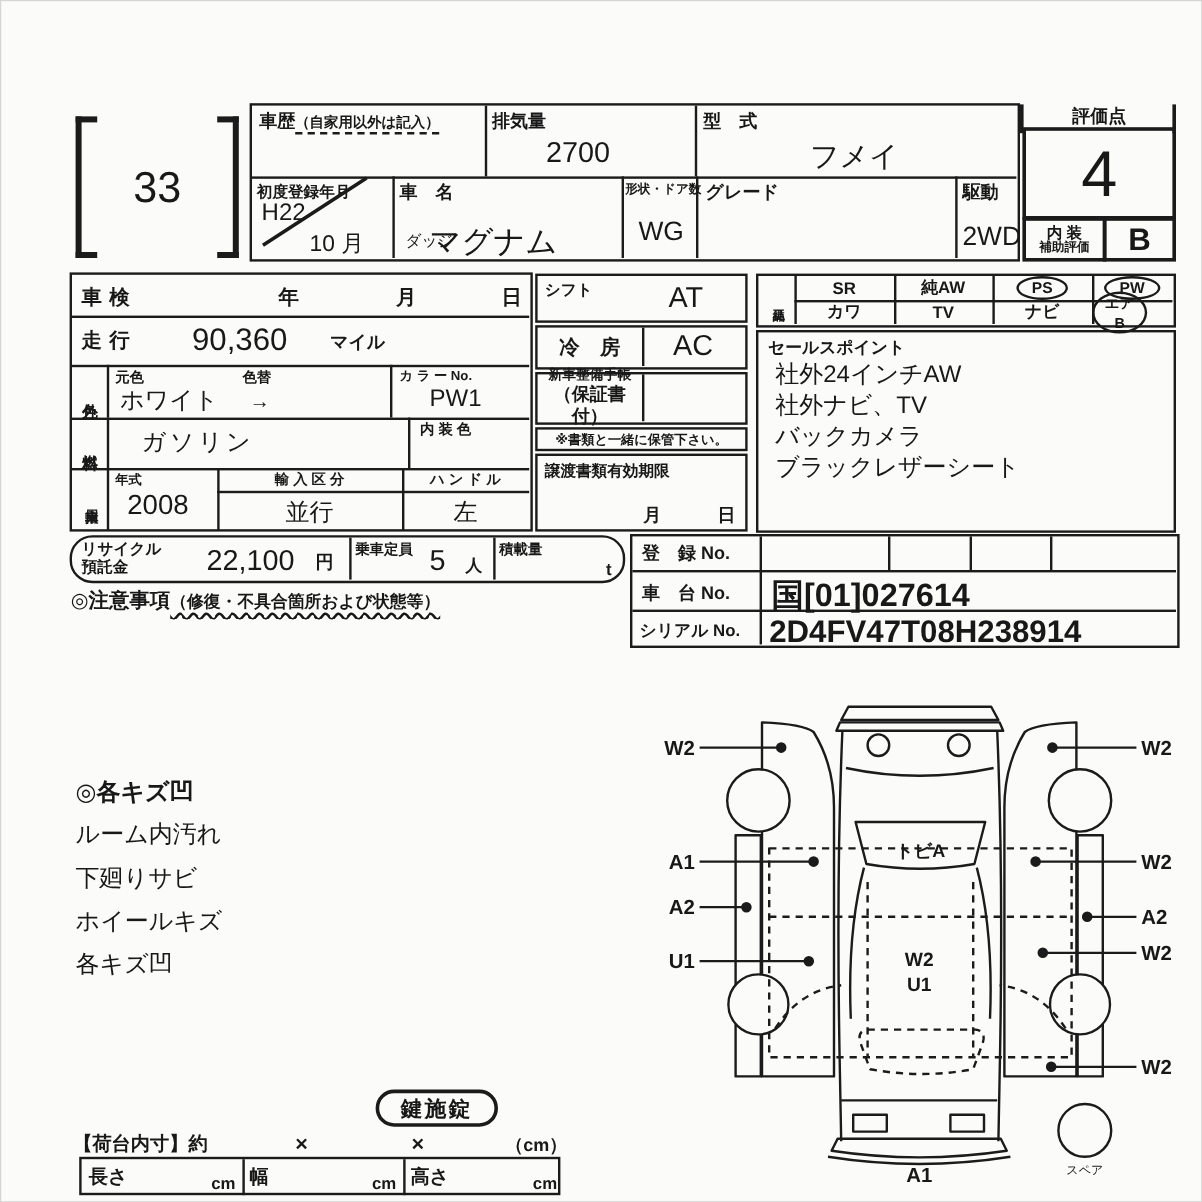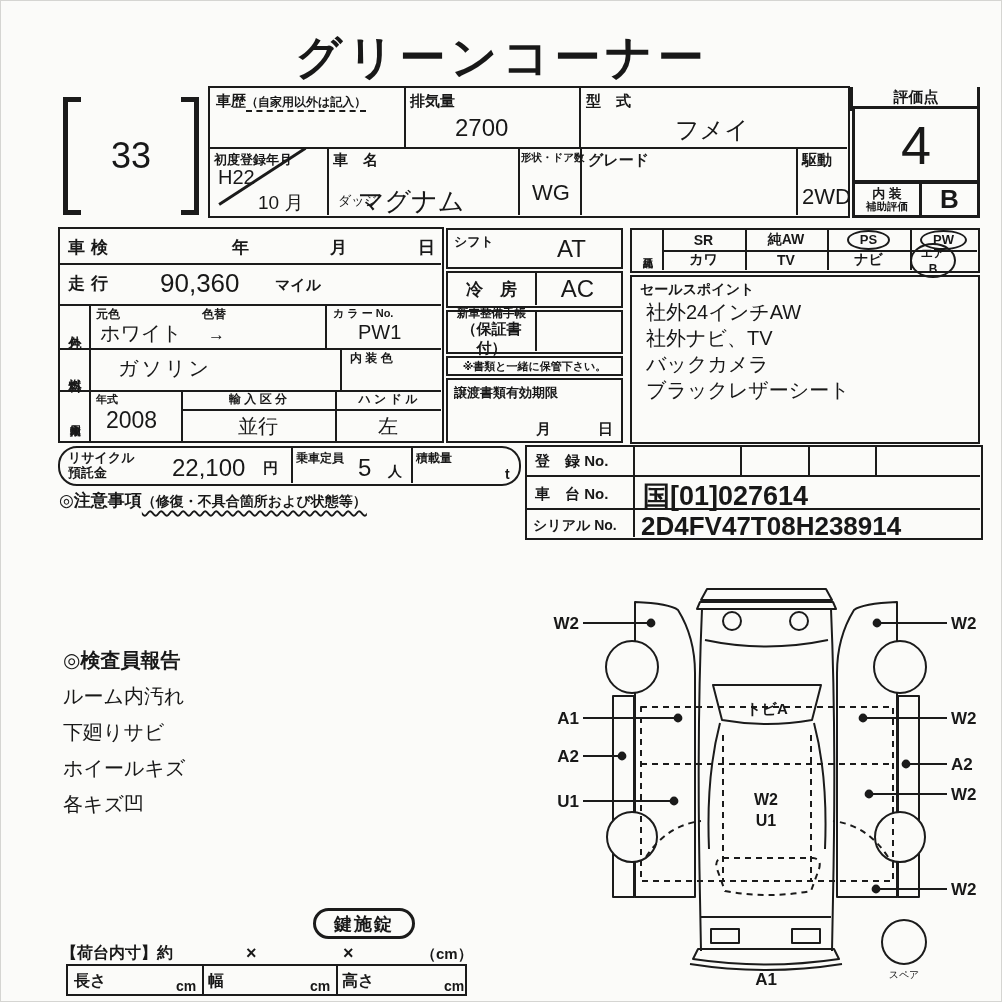--- a/index.html
+++ b/index.html
@@ -16,21 +16,20 @@
   .oval{display:inline-block;border:2px solid #1b1b1b;border-radius:50%;padding:0 11px 1px 11px;}
   .dashu{border-bottom:2px dashed #1b1b1b;padding-bottom:1px;}
   .wavy{text-decoration-line:underline;text-decoration-style:wavy;text-decoration-thickness:1.5px;text-underline-offset:4px;}
   .slash{position:absolute;background:#1b1b1b;height:2.5px;transform-origin:left center;}
 </style>
 </head>
 <body>
 
 <div class="sheet">
 
-  <div class="a b" style="left:0;top:26px;width:1002px;text-align:center;font-size:46px;letter-spacing:5px;">グリーンコーナー</div>
 
   <div class="a" style="left:62px;top:96px;width:18px;height:118px;border-left:5px solid #1b1b1b;border-top:5px solid #1b1b1b;border-bottom:5px solid #1b1b1b;"></div>
   <div class="a" style="left:180px;top:96px;width:18px;height:118px;border-right:5px solid #1b1b1b;border-top:5px solid #1b1b1b;border-bottom:5px solid #1b1b1b;"></div>
   <div class="a ctr" style="left:70px;top:96px;width:120px;height:118px;font-size:36px;">33</div>
 
   <div class="bx" style="left:207px;top:85px;width:642px;height:132px;">
     <div class="hl" style="left:0;top:59px;width:637px;"></div>
     <div class="vl" style="left:194px;top:0;height:59px;"></div>
     <div class="vl" style="left:369px;top:0;height:59px;"></div>
     <div class="vl" style="left:117px;top:59px;height:68px;"></div>
@@ -206,21 +205,21 @@
     <div class="vl" style="left:348px;top:0;height:28px;"></div>
     <div class="a b" style="left:8px;top:5px;font-size:15px;">登　録 No.</div>
     <div class="a" style="left:116px;top:4px;font-size:18px;"></div>
     <div class="a b" style="left:8px;top:38px;font-size:15px;">車　台 No.</div>
     <div class="a b" style="left:116px;top:31px;font-size:27px;">国[01]027614</div>
     <div class="a b" style="left:6px;top:70px;font-size:14px;">シリアル No.</div>
     <div class="a b" style="left:114px;top:64px;font-size:26px;">2D4FV47T08H238914</div>
   </div>
 
   <div class="a" style="left:62px;top:646px;">
-    <div class="b" style="font-size:20px;">◎検査員報告</div>
+    <div class="b" style="font-size:20px;">◎各キズ凹</div>
     <div style="font-size:20px;line-height:36px;margin-top:4px;">
       <div>ルーム内汚れ</div>
       <div>下廻りサビ</div>
       <div>ホイールキズ</div>
       <div>各キズ凹</div>
     </div>
   </div>
 
   <svg class="a" style="left:540px;top:572px;" width="462" height="430" viewBox="540 572 462 430">
     <g stroke="#1b1b1b" stroke-width="2" fill="none" stroke-linejoin="round">

